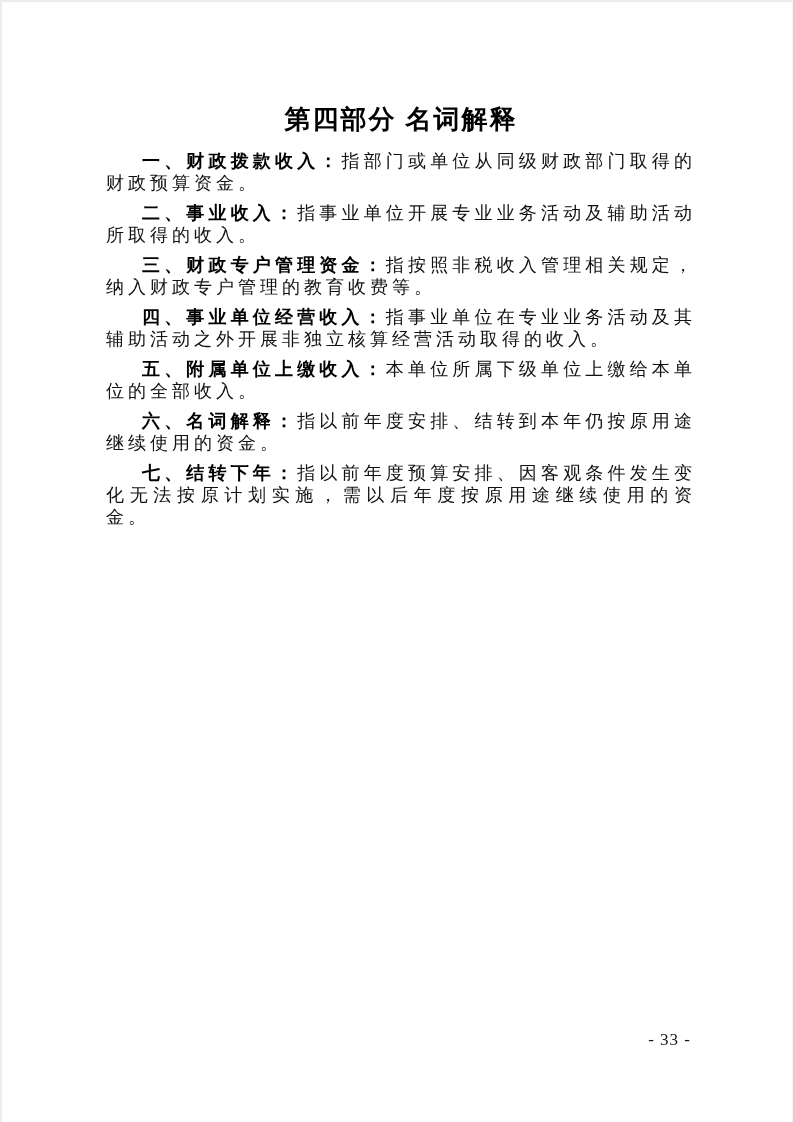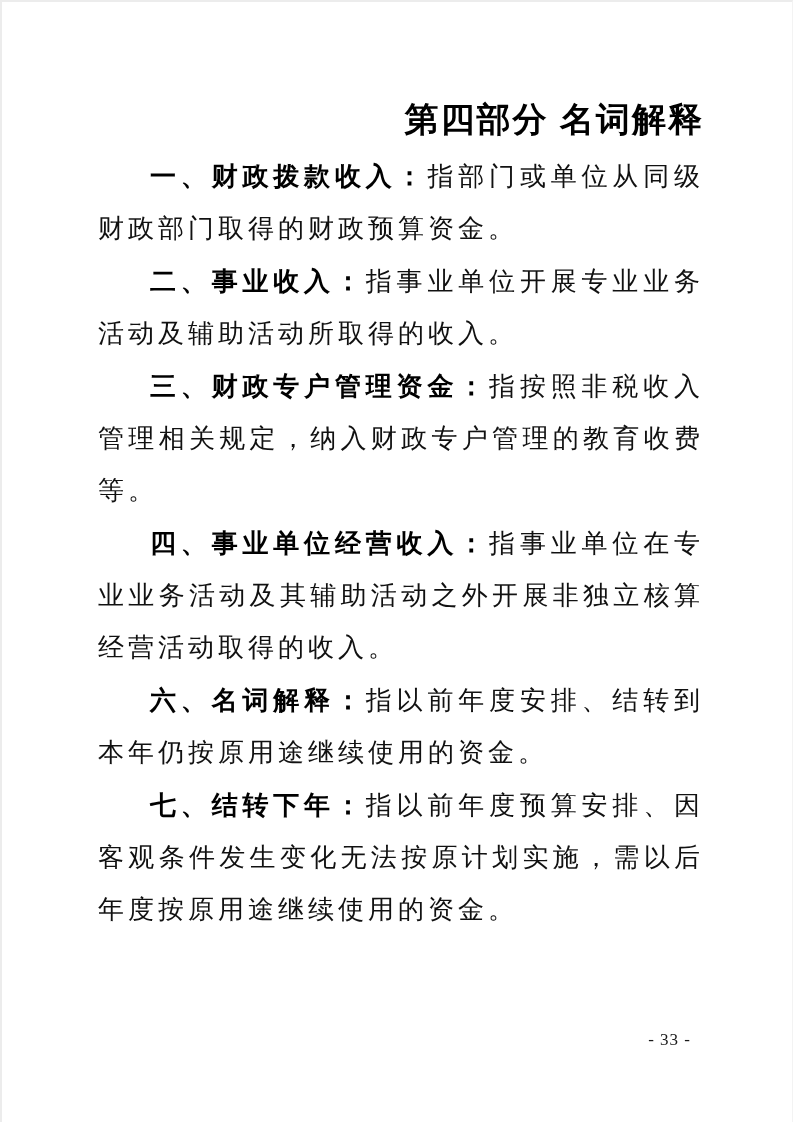--- a/index.html
+++ b/index.html
@@ -21,35 +21,35 @@
     color: #0a0a0a;
   }
   .content {
     position: absolute;
     left: 96px;
     top: 98px;
     width: 606px;
   }
   .doc-title {
     margin: 0 0 12px 0;
-    text-align: right;
+    text-align: center;
     font-family: "Liberation Sans", "DejaVu Sans", sans-serif;
     font-weight: 700;
-    font-size: 34px;
+    font-size: 26px;
     line-height: 38px;
     letter-spacing: 2px;
     color: #000000;
   }
   .term {
-    margin: 0;
+    margin: 8px;
     text-indent: 2em;
     text-align: justify;
     text-justify: inter-character;
-    font-size: 26px;
-    line-height: 52px;
+    font-size: 18px;
+    line-height: 22px;
     letter-spacing: 4px;
     color: #111111;
   }
   .term-label {
     font-family: "Liberation Sans", "DejaVu Sans", sans-serif;
     font-weight: 700;
     color: #000000;
   }
   .term-def {
     font-weight: 400;
@@ -72,20 +72,21 @@
     <h1 class="doc-title">第四部分 名词解释</h1>
 
     <p class="term"><span class="term-label">一、财政拨款收入：</span><span class="term-def">指部门或单位从同级财政部门取得的财政预算资金。</span></p>
 
     <p class="term"><span class="term-label">二、事业收入：</span><span class="term-def">指事业单位开展专业业务活动及辅助活动所取得的收入。</span></p>
 
     <p class="term"><span class="term-label">三、财政专户管理资金：</span><span class="term-def">指按照非税收入管理相关规定，纳入财政专户管理的教育收费等。</span></p>
 
     <p class="term"><span class="term-label">四、事业单位经营收入：</span><span class="term-def">指事业单位在专业业务活动及其辅助活动之外开展非独立核算经营活动取得的收入。</span></p>
 
+    <p class="term"><span class="term-label">五、附属单位上缴收入：</span><span class="term-def">本单位所属下级单位上缴给本单位的全部收入。</span></p>
 
     <p class="term"><span class="term-label">六、名词解释：</span><span class="term-def">指以前年度安排、结转到本年仍按原用途继续使用的资金。</span></p>
 
     <p class="term"><span class="term-label">七、结转下年：</span><span class="term-def">指以前年度预算安排、因客观条件发生变化无法按原计划实施，需以后年度按原用途继续使用的资金。</span></p>
 
 
 
   </div>
 
   <div class="page-number">- 33 -</div>

